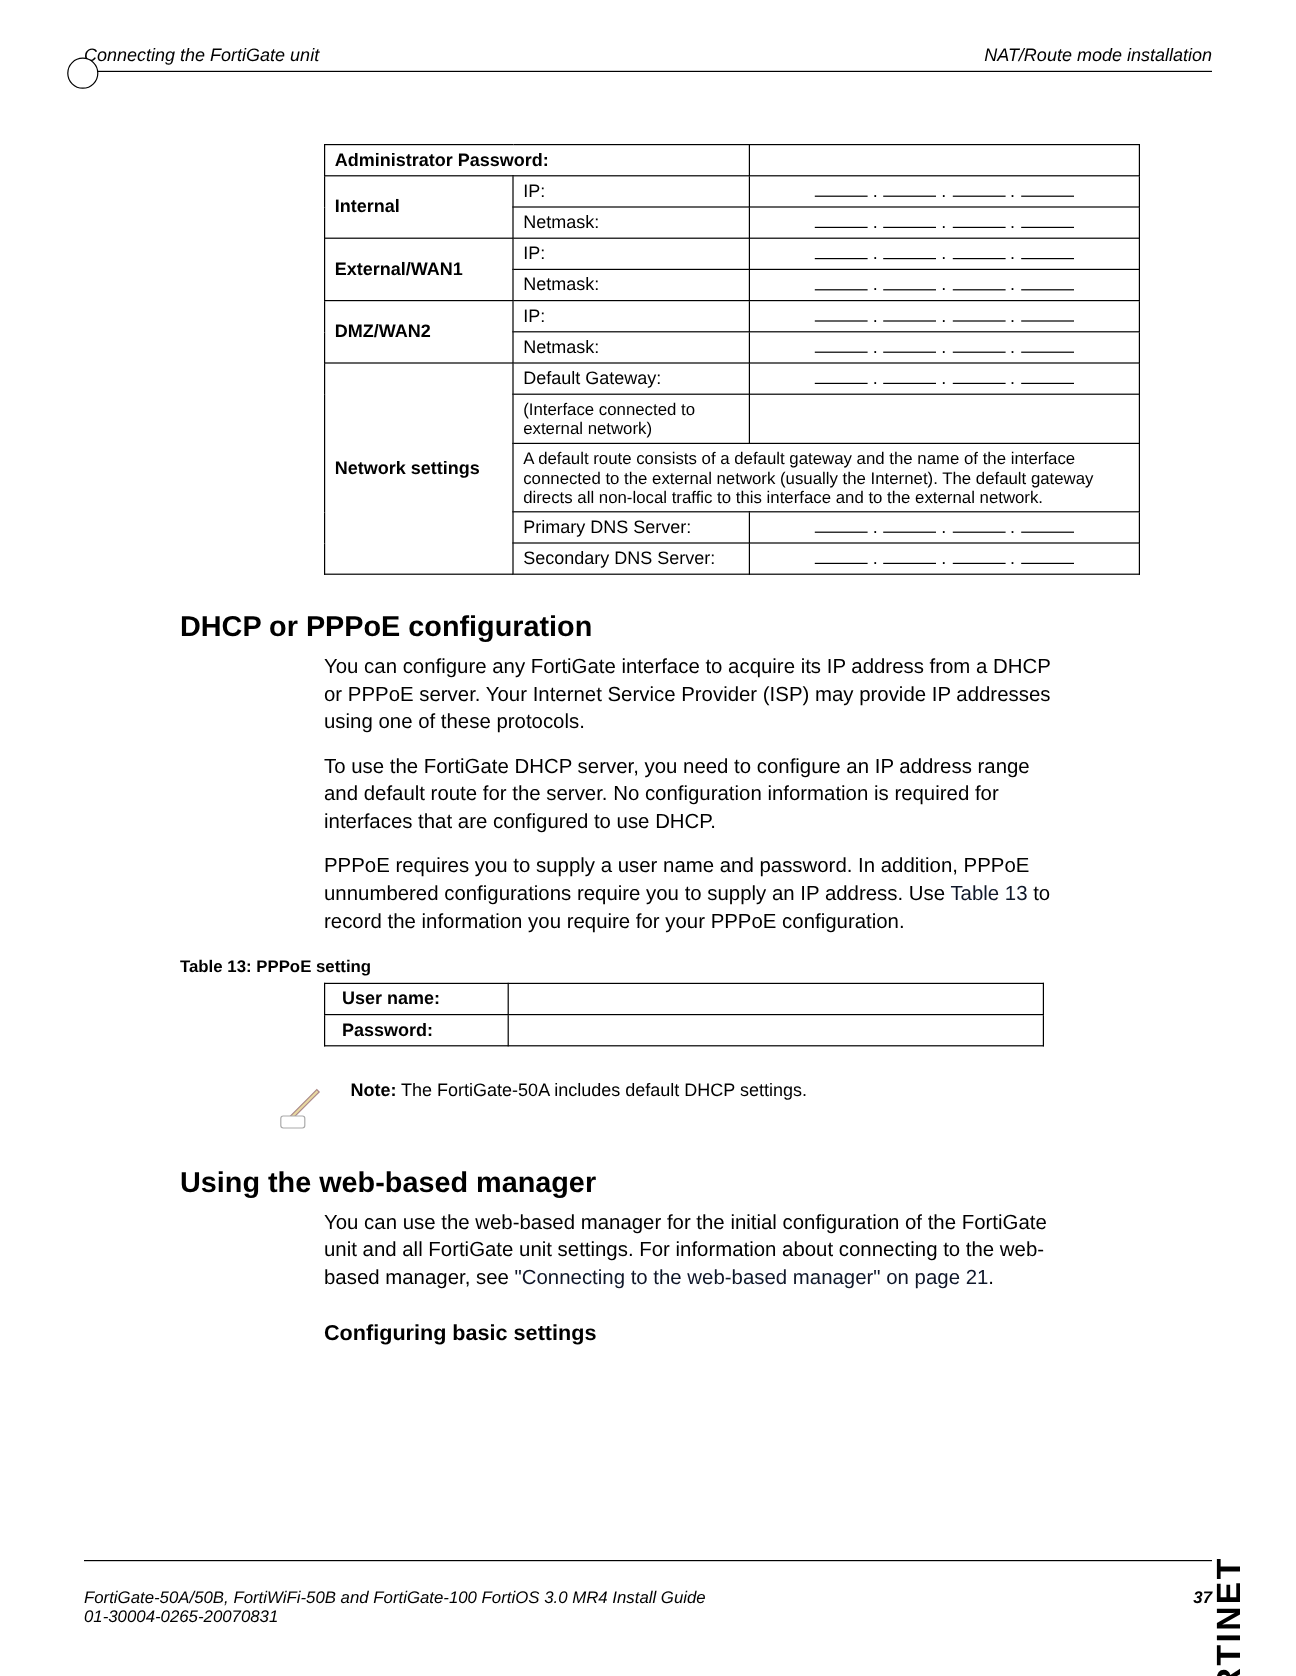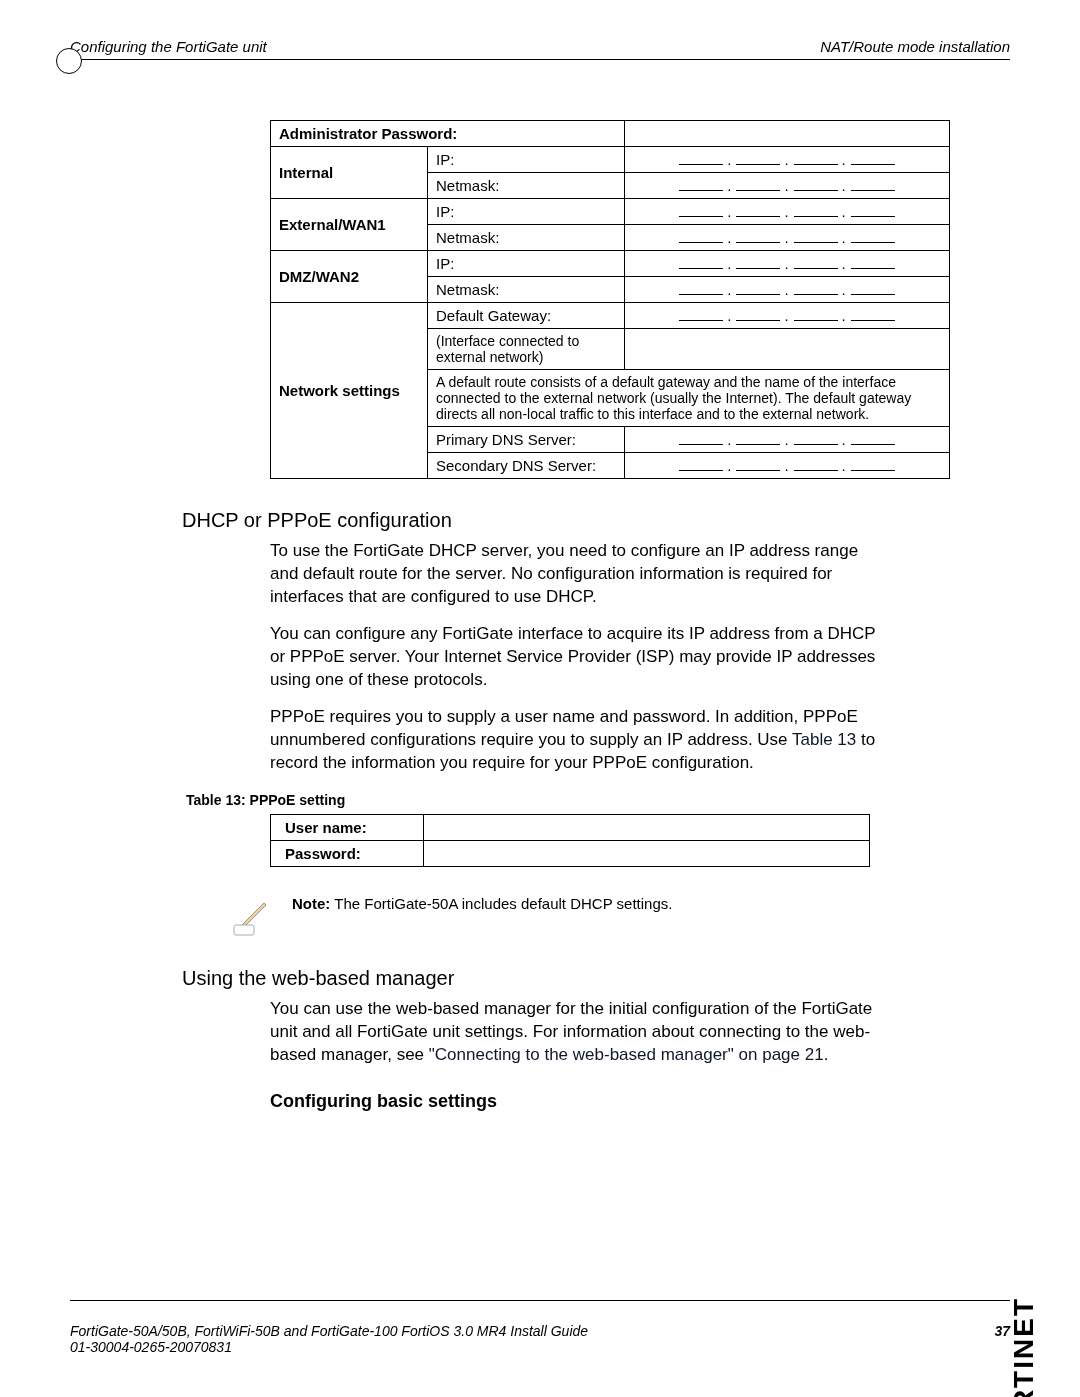--- a/index.html
+++ b/index.html
@@ -16,25 +16,25 @@
     border:1px solid #000;border-radius:50%;background:#fff;}
   .content{margin-top:60px;}
   .cfg-table{border-collapse:collapse;margin-left:200px;width:680px;font-size:15px;}
   .cfg-table td{border:1px solid #000;padding:4px 8px;vertical-align:middle;}
   .lbl{font-weight:bold;width:140px;}
   .mid{width:180px;}
   .sub{font-size:14px;}
   .ipfill{text-align:center;letter-spacing:1px;color:#000;}
   .ipblank{display:inline-block;border-bottom:1px solid #000;width:44px;height:12px;margin:0 2px;}
   .dot{display:inline-block;padding:0 2px;}
-  h2.sec{font-size:20px;font-weight:normal;margin:30px 0 8px 112px;}
+  h2.sec{font-size:24px;font-weight:bold;margin:30px 0 8px 80px;}
   h3.sub{font-size:18px;font-weight:bold;margin:24px 0 8px 200px;}
   .para{margin:0 0 14px 200px;width:610px;line-height:1.35;}
   .link{color:#0f172a;}
-  .cap{font-weight:bold;font-size:14px;margin-left:116px;margin-top:18px;margin-bottom:6px;}
+  .cap{font-weight:bold;font-size:14px;margin-left:80px;margin-top:18px;margin-bottom:6px;}
   .pppoe{border-collapse:collapse;margin-left:200px;width:600px;font-size:15px;}
   .pppoe td{border:1px solid #000;padding:4px 8px;}
   .pppoe .k{font-weight:bold;width:130px;padding-left:14px;}
   .noteWrap{display:flex;align-items:flex-start;margin:28px 0 0 160px;text-align:right;}
   .noteIcon{width:42px;height:42px;margin-right:20px;position:relative;}
   .noteIcon svg{width:42px;height:42px;}
   .noteText{font-size:15px;}
   .noteText b{font-weight:bold;}
   .footer{position:absolute;left:70px;right:70px;bottom:42px;
     border-top:1px solid #000;padding-top:22px;font-style:italic;font-size:14px;
@@ -42,21 +42,21 @@
   .pg{font-weight:bold;font-style:italic;}
   .brand{position:absolute;right:40px;bottom:100px;transform:rotate(-90deg);
     transform-origin:right bottom;font-weight:bold;font-size:28px;letter-spacing:2px;
     font-family:Arial,Helvetica,sans-serif;display:flex;align-items:center;}
 </style>
 </head>
 <body>
 
 <div class="page">
   <div class="hdr">
-    <span>Configuring the FortiGate unit</span>
+    <span>Connecting the FortiGate unit</span>
     <span>NAT/Route mode installation</span>
   </div>
   <div class="hdr-line"></div>
 
   <div class="content">
 
     <table class="cfg-table">
       <tbody>
           <tr>
             <td class="lbl" colspan="2">Administrator Password:</td>
@@ -110,22 +110,22 @@
         <td class="ipfill"><span class="ipblank"></span><span class="dot">.</span><span class="ipblank"></span><span class="dot">.</span><span class="ipblank"></span><span class="dot">.</span><span class="ipblank"></span></td>
       </tr>
       <tr>
         <td class="mid">Secondary DNS Server:</td>
         <td class="ipfill"><span class="ipblank"></span><span class="dot">.</span><span class="ipblank"></span><span class="dot">.</span><span class="ipblank"></span><span class="dot">.</span><span class="ipblank"></span></td>
       </tr>
     </tbody>
       </table>
 
     <h2 class="sec">DHCP or PPPoE configuration</h2>
+    <p class="para">You can configure any FortiGate interface to acquire its IP address from a DHCP or PPPoE server. Your Internet Service Provider (ISP) may provide IP addresses using one of these protocols.</p>
     <p class="para">To use the FortiGate DHCP server, you need to configure an IP address range and default route for the server. No configuration information is required for interfaces that are configured to use DHCP.</p>
-    <p class="para">You can configure any FortiGate interface to acquire its IP address from a DHCP or PPPoE server. Your Internet Service Provider (ISP) may provide IP addresses using one of these protocols.</p>
     <p class="para">
       <span>PPPoE requires you to supply a user name and password. In addition, PPPoE unnumbered configurations require you to supply an IP address. Use </span><span class="link">Table 13</span><span> to record the information you require for your PPPoE configuration.</span>
     </p>
 
     <div class="cap">Table 13: PPPoE setting</div>
     <table class="pppoe">
       <tbody>
           <tr>
             <td class="k">User name:</td>
             <td></td>

